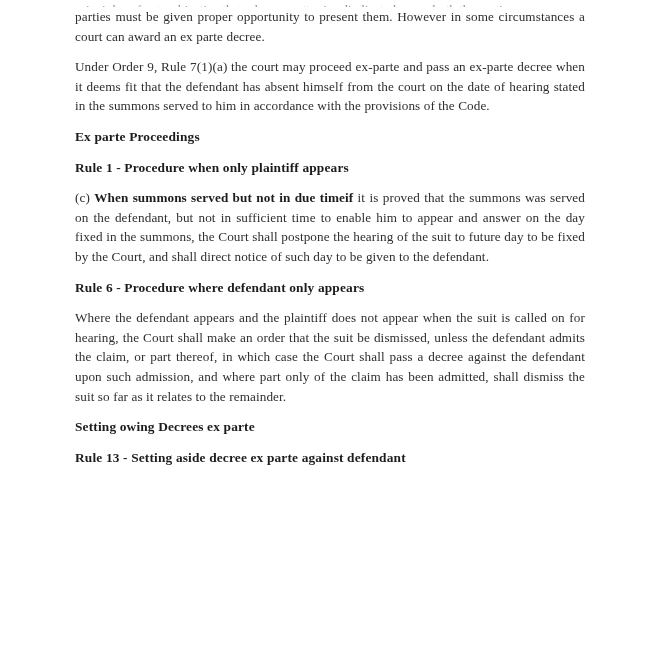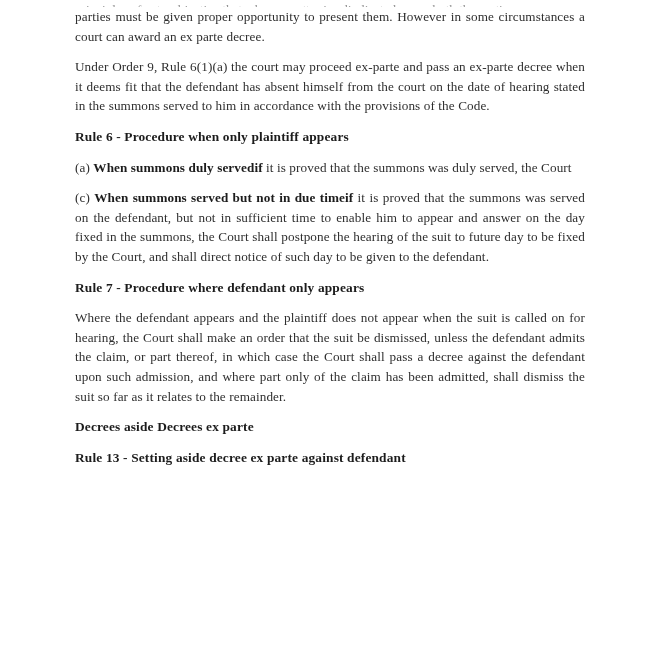--- a/index.html
+++ b/index.html
@@ -72,38 +72,36 @@
 </head>
 <body>
 
 <div class="page">
   <div class="text-column">
 
     <div class="clipped-line">principles of natural justice that when a matter is adjudicated upon, both the parties</div>
 
     <p class="para">parties must be given proper opportunity to present them. However in some circumstances a court can award an ex parte decree.</p>
 
-    <p class="para">Under Order 9, Rule 6(1)(a) the court may proceed ex-parte and pass an ex-parte decree when it deems fit that the defendant has absent himself from the court on the date of hearing stated in the summons served to him in accordance with the provisions of the Code.</p>
+    <p class="para">Under Order 9, Rule 7(1)(a) the court may proceed ex-parte and pass an ex-parte decree when it deems fit that the defendant has absent himself from the court on the date of hearing stated in the summons served to him in accordance with the provisions of the Code.</p>
+
+    <h3 class="heading gap-before-section">Ex parte Proceedings</h3>
+
+    <h3 class="heading">Rule 1 - Procedure when only plaintiff appears</h3>
 
 
-    <h3 class="heading">Rule 6 - Procedure when only plaintiff appears</h3>
-
-
-    <p class="para">
-      <span class="clause-marker">(a) </span><span class="clause-lead">When summons duly servedif</span><span> it is proved that the summons was duly served, the Court</span>
-    </p>
 
 
     <p class="para">
       <span class="clause-marker">(c) </span><span class="clause-lead">When summons served but not in due timeif</span><span> it is proved that the summons was served on the defendant, but not in sufficient time to enable him to appear and answer on the day fixed in the summons, the Court shall postpone the hearing of the suit to future day to be fixed by the Court, and shall direct notice of such day to be given to the defendant.</span>
     </p>
 
 
-    <h3 class="heading">Rule 7 - Procedure where defendant only appears</h3>
+    <h3 class="heading">Rule 6 - Procedure where defendant only appears</h3>
 
     <p class="para">Where the defendant appears and the plaintiff does not appear when the suit is called on for hearing, the Court shall make an order that the suit be dismissed, unless the defendant admits the claim, or part thereof, in which case the Court shall pass a decree against the defendant upon such admission, and where part only of the claim has been admitted, shall dismiss the suit so far as it relates to the remainder.</p>
 
-    <h3 class="heading">Decrees aside Decrees ex parte</h3>
+    <h3 class="heading">Setting owing Decrees ex parte</h3>
 
     <h3 class="heading">Rule 13 - Setting aside decree ex parte against defendant</h3>
 
   </div>
 </div>
 
 </body></html>

